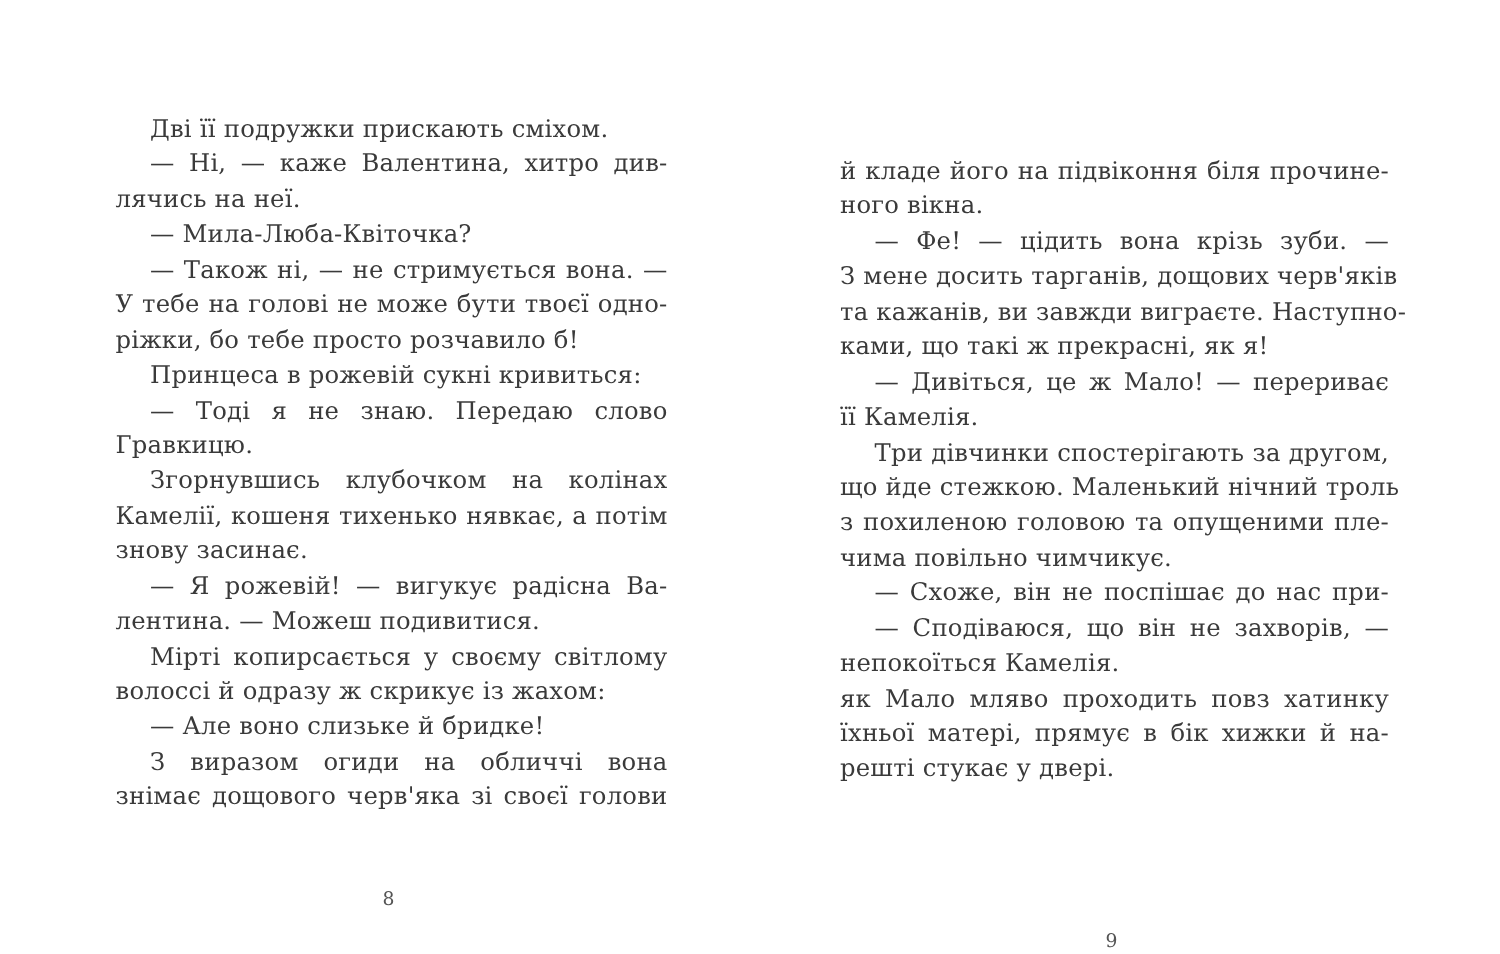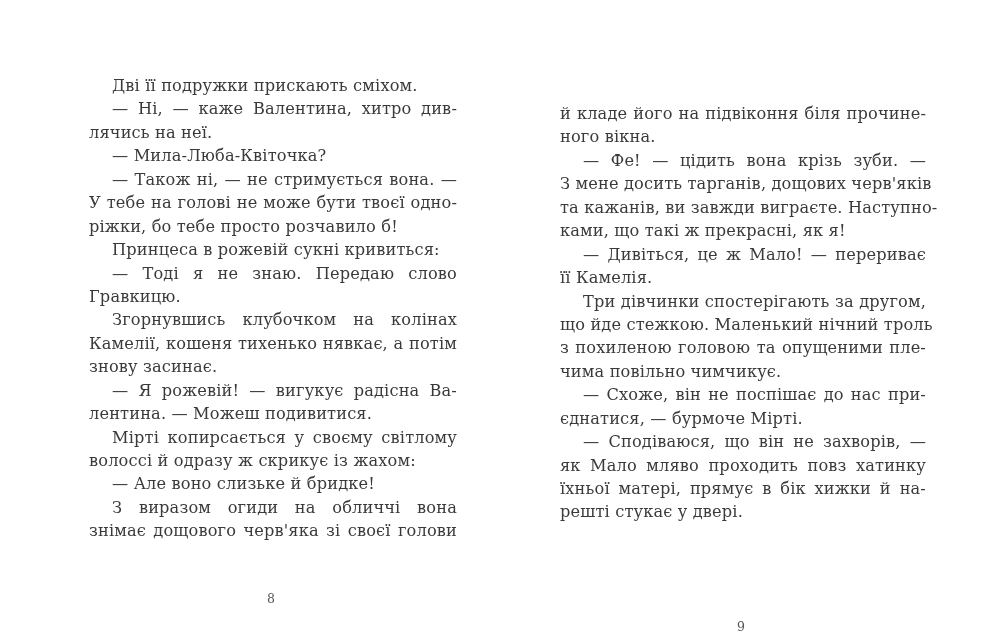--- a/index.html
+++ b/index.html
@@ -2,21 +2,21 @@
 <html><head>
 <meta charset="utf-8">
 <style>
   html, body { margin: 0; padding: 0; background: #ffffff; }
   body { width: 1000px; height: 636px; position: relative; overflow: hidden; }
   .page {
     position: absolute; top: 0; height: 636px;
     font-family: "DejaVu Serif", "Liberation Serif", serif;
     color: #3a3a3a;
   }
-  .page-left { left: 12px; width: 500px; }
+  .page-left { left: 0; width: 500px; }
   .page-right { left: 500px; width: 500px; margin-top: 28px; }
   .text-block {
     position: absolute; top: 74px;
     font-size: 16.2px; line-height: 23.45px;
     letter-spacing: 0.15px;
   }
   .page-left .text-block { left: 77px; width: 368px; }
   .page-right .text-block { left: 60px; width: 366px; }
   .line {
     display: block; white-space: nowrap; height: 23.45px;
@@ -68,20 +68,20 @@
       <span class="line">З мене досить тарганів, дощових черв'яків</span>
       <span class="line">та кажанів, ви завжди виграєте. Наступно-</span>
       <span class="line last">ками, що такі ж прекрасні, як я!</span>
       <span class="line indent">— Дивіться, це ж Мало! — перериває</span>
       <span class="line last">її Камелія.</span>
       <span class="line indent">Три дівчинки спостерігають за другом,</span>
       <span class="line">що йде стежкою. Маленький нічний троль</span>
       <span class="line">з похиленою головою та опущеними пле-</span>
       <span class="line last">чима повільно чимчикує.</span>
       <span class="line indent">— Схоже, він не поспішає до нас при-</span>
-      <span class="line last">єднатися, — бурмоче Мірті.</span>
       <span class="line indent">— Сподіваюся, що він не захворів, —</span>
+      <span class="line last">непокоїться Камелія.</span>
       <span class="line">як Мало мляво проходить повз хатинку</span>
       <span class="line">їхньої матері, прямує в бік хижки й на-</span>
       <span class="line last">решті стукає у двері.</span>
     </div>
   <div class="page-number">9</div>
 </div>
 
 </body></html>

